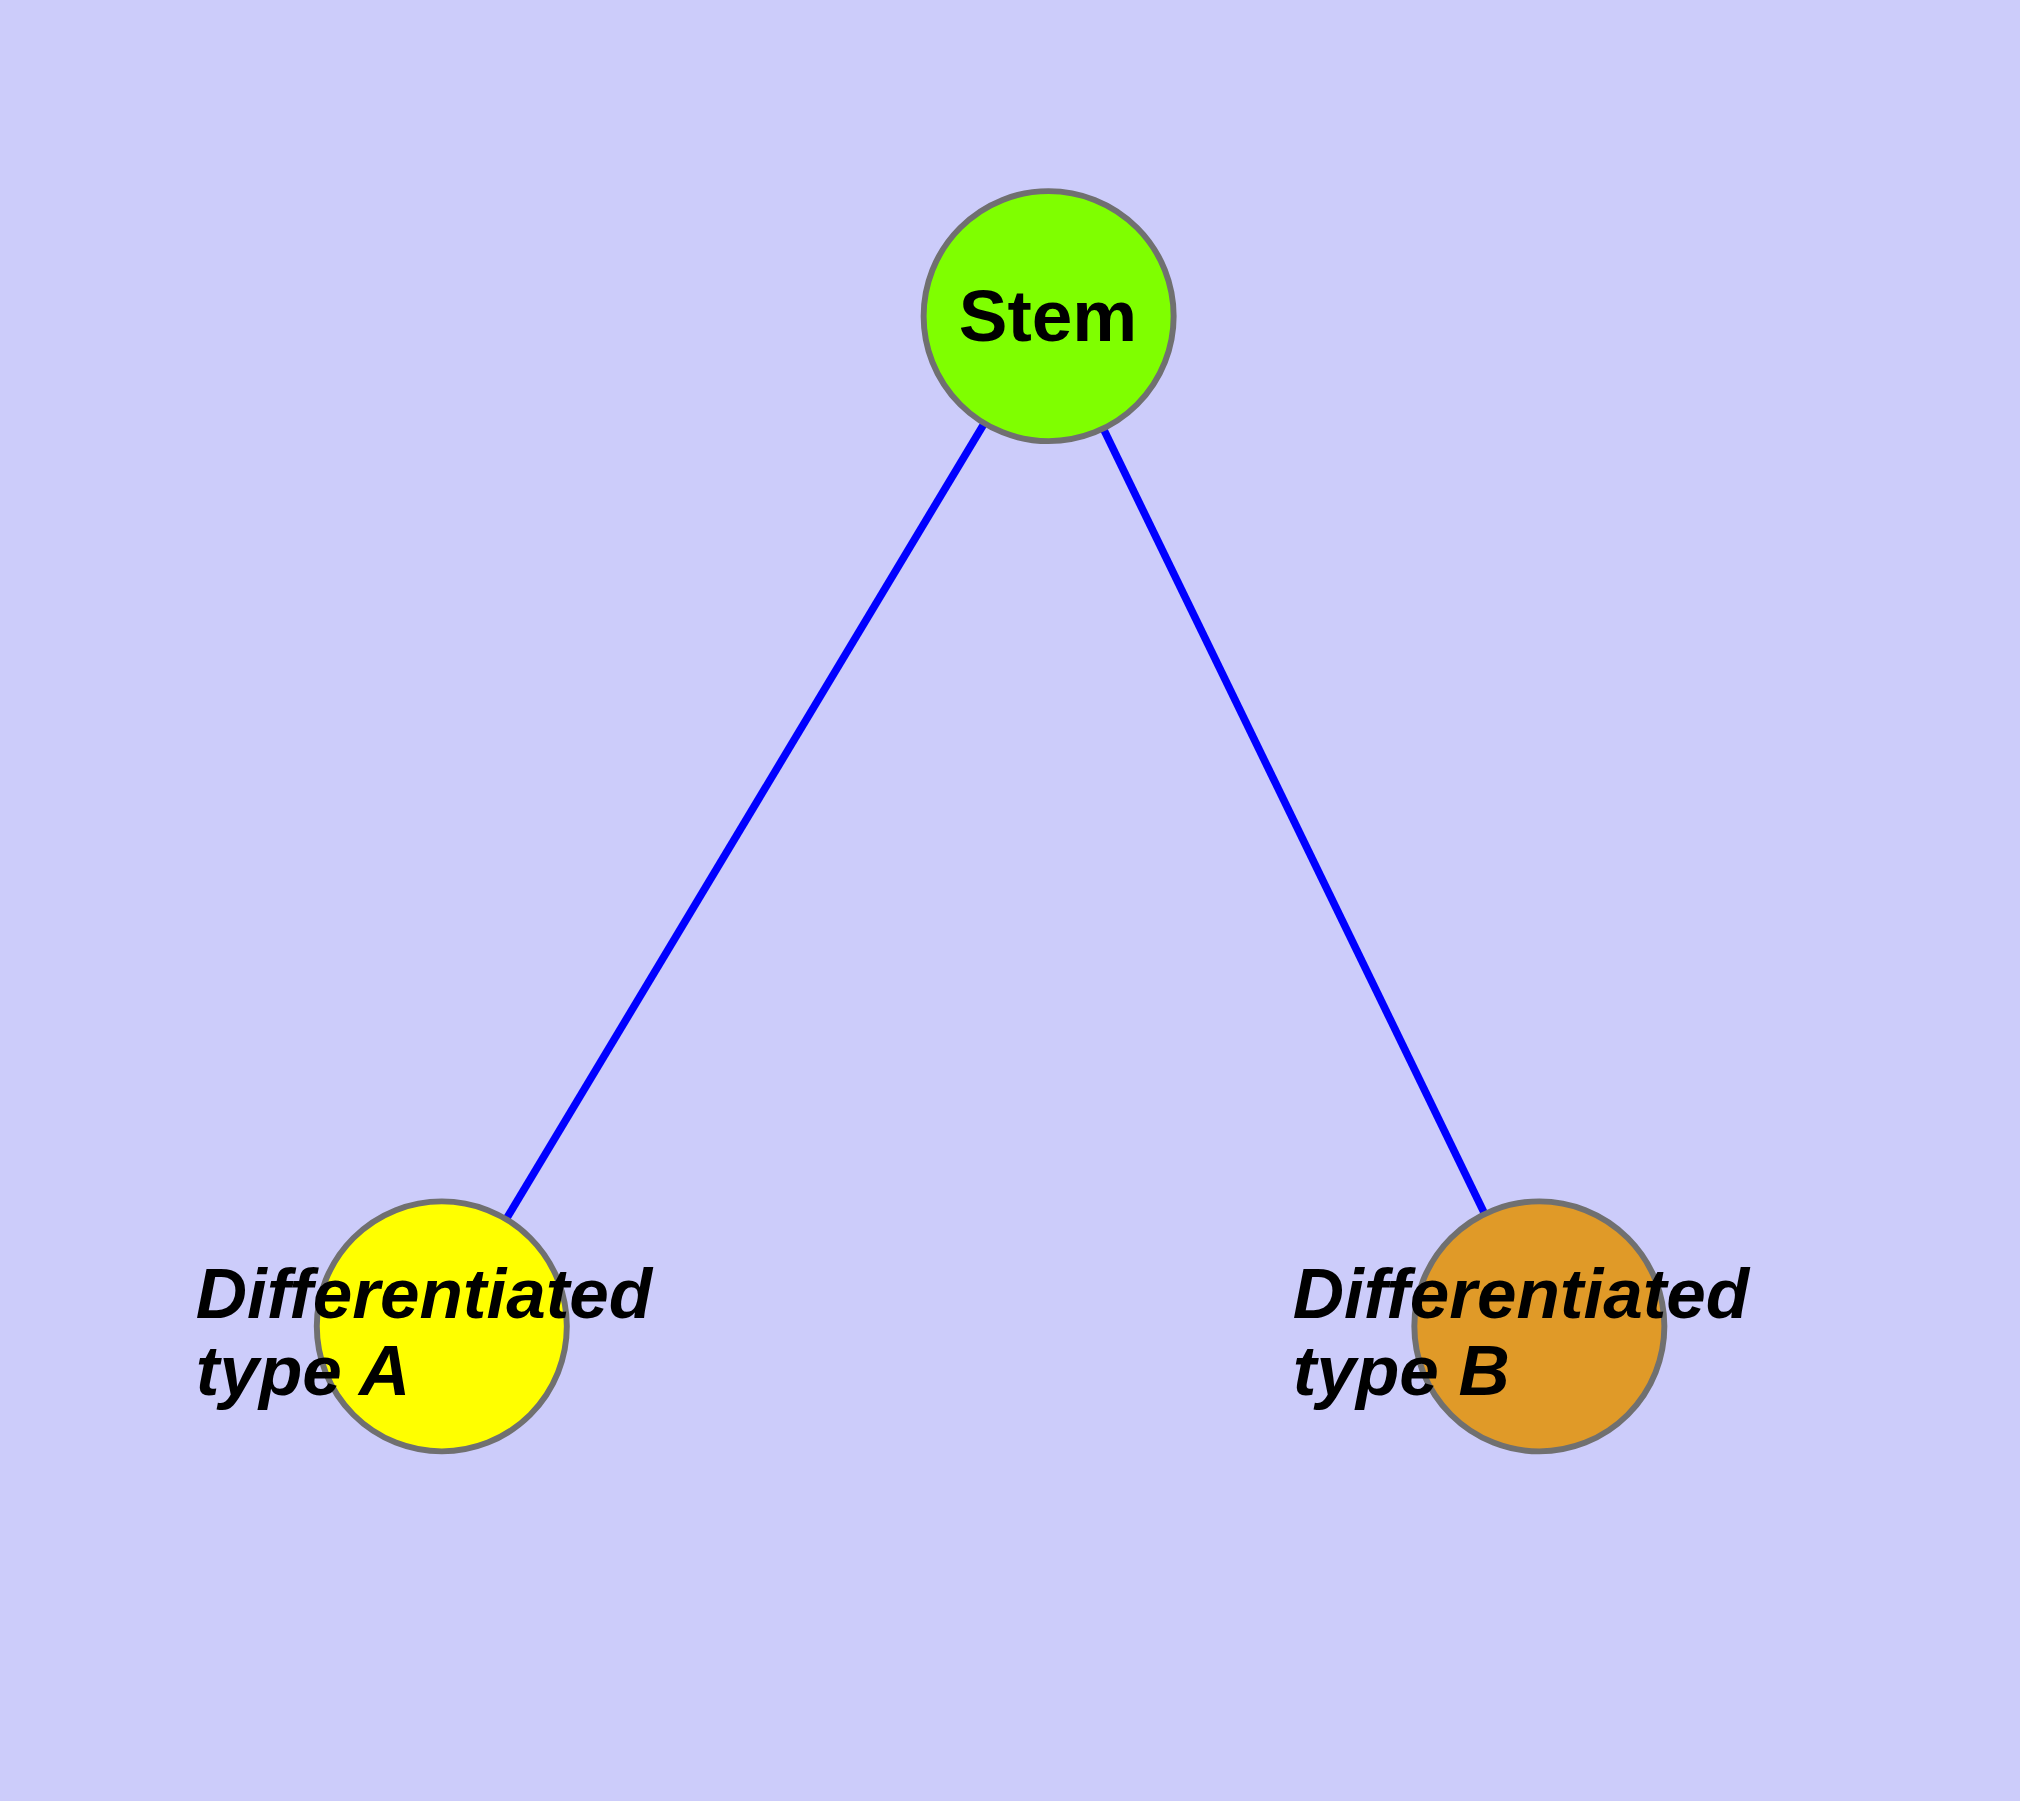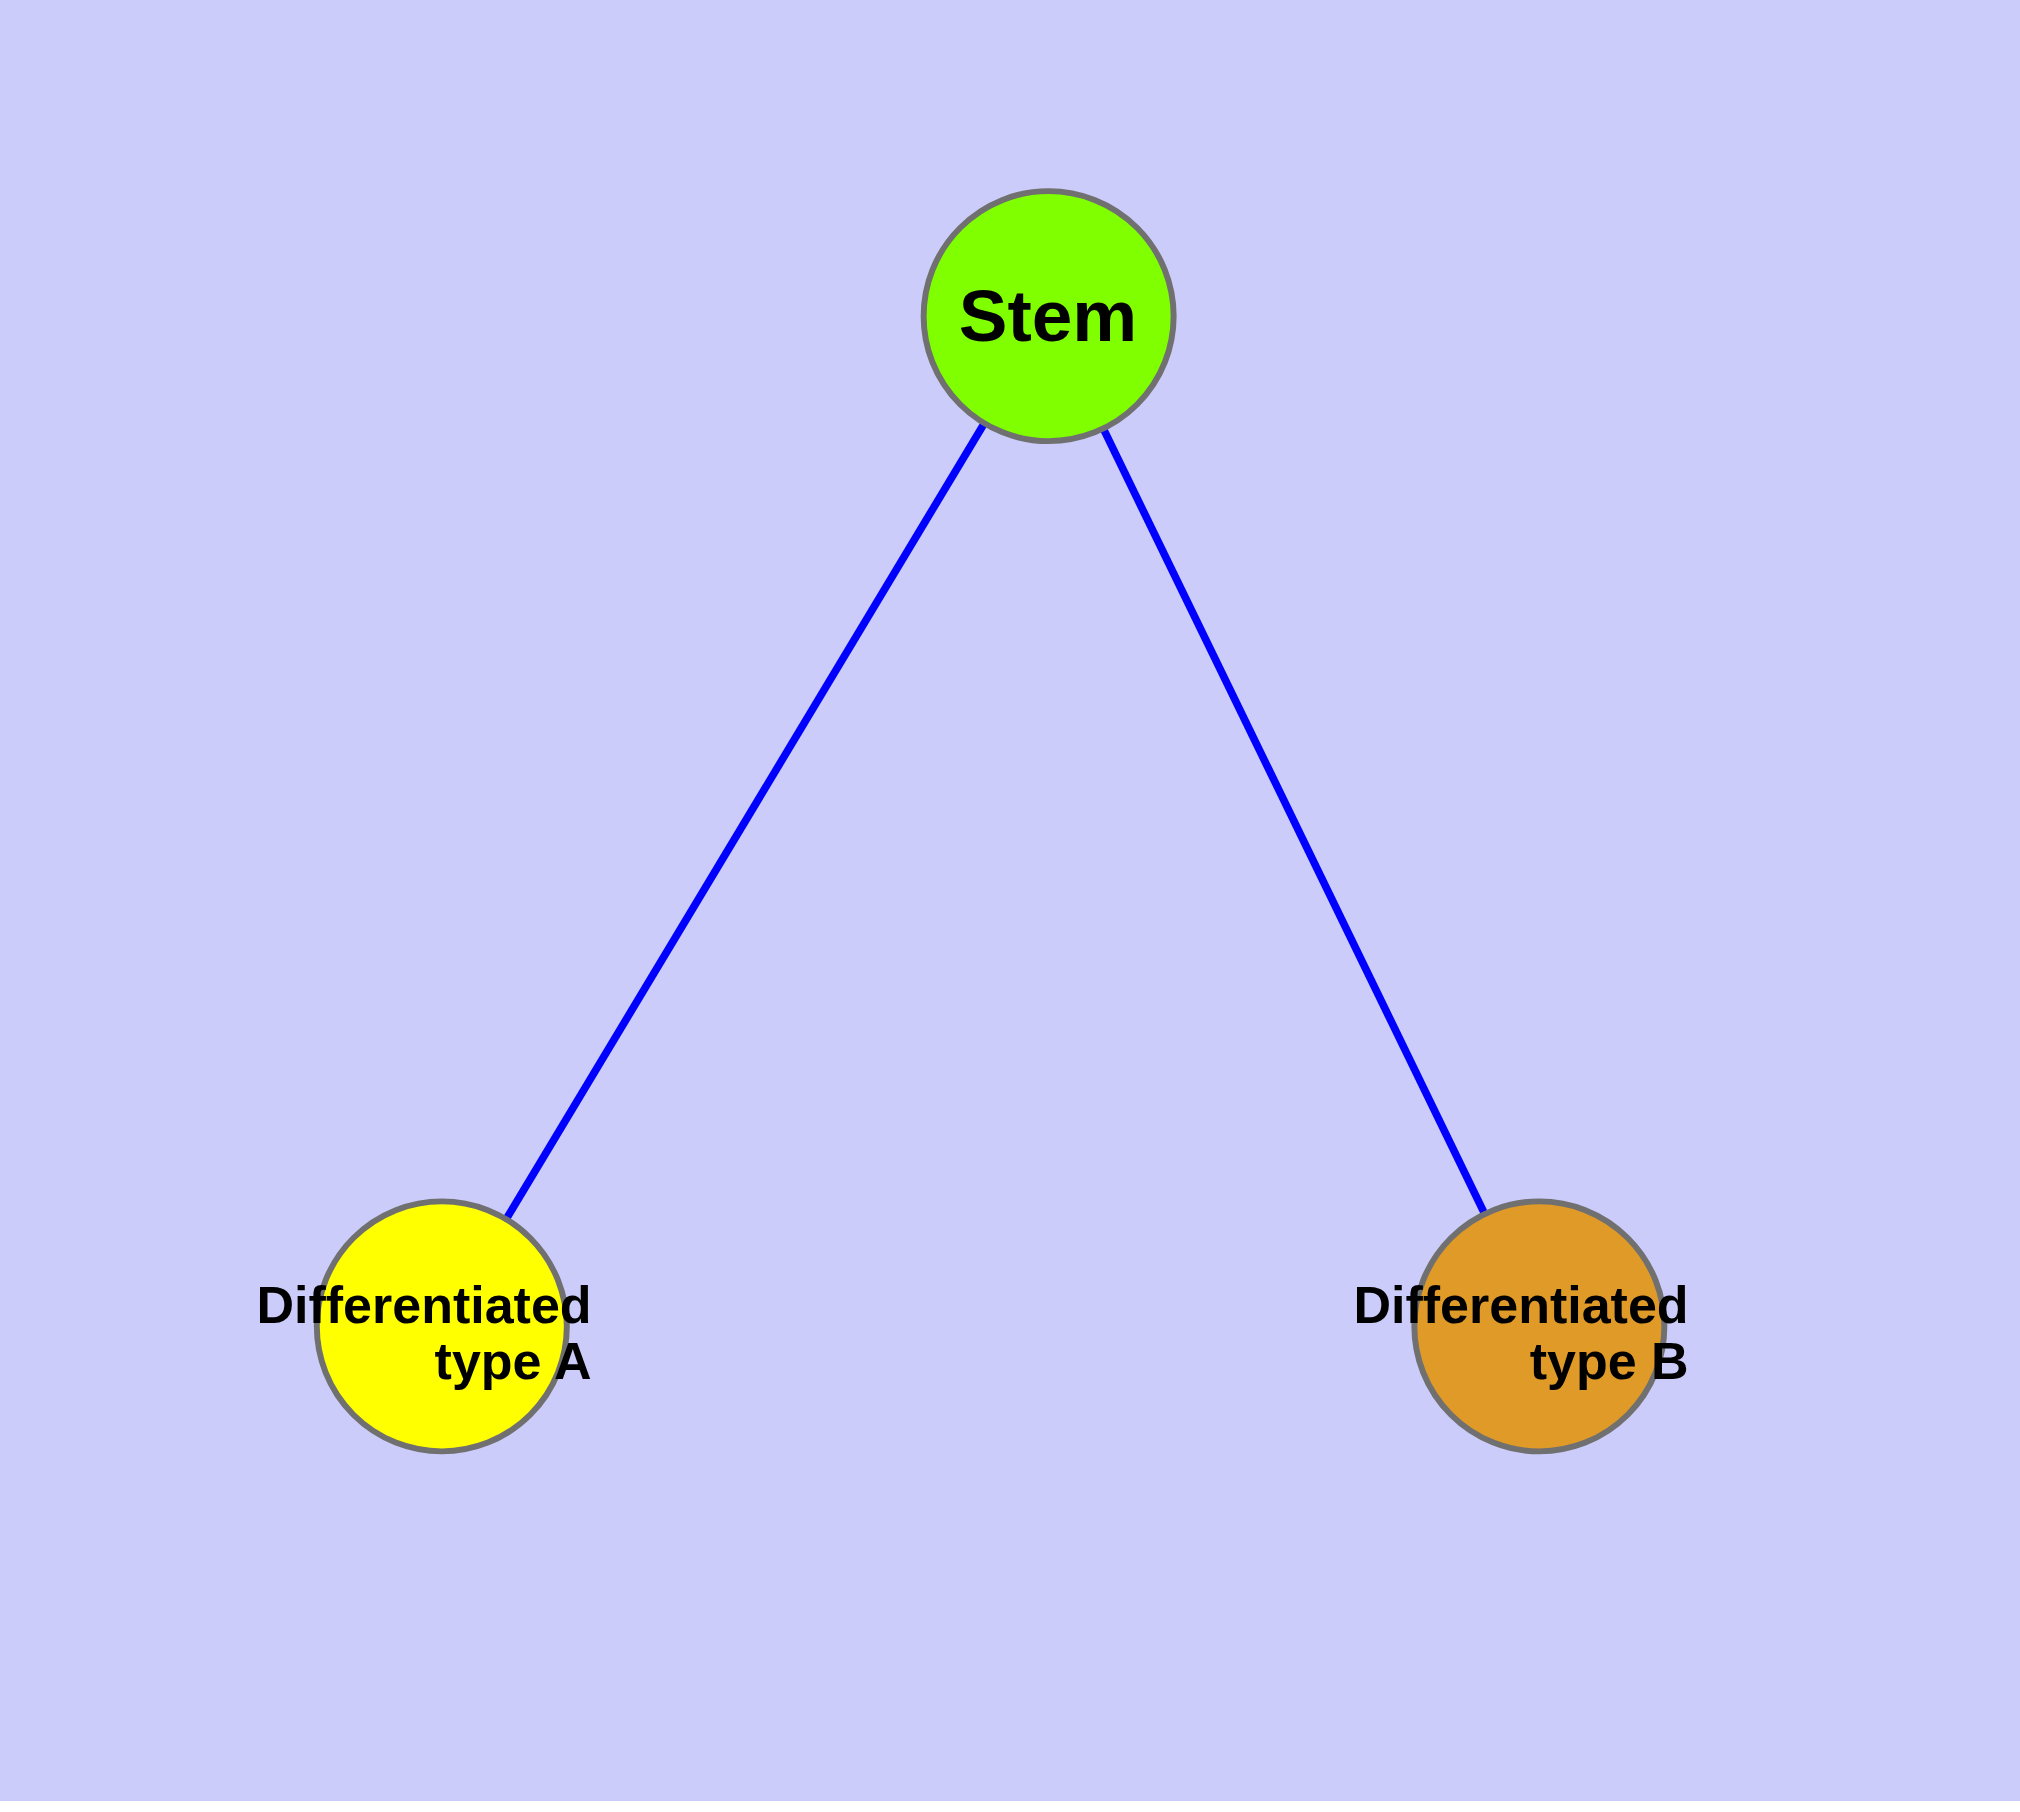--- a/index.html
+++ b/index.html
@@ -26,33 +26,34 @@
   }
   #graph-svg {
     position: absolute;
     left: 0;
     top: 0;
     width: 2021px;
     height: 1812px;
   }
   .node-label {
     position: absolute;
-    text-align: right;
+    text-align: left;
     color: #000000;
     font-weight: bold;
     line-height: 1.08;
     white-space: pre;
     pointer-events: none;
     transform: translate(-50%, -50%);
   }
   .node-label.single {
     font-size: 73px;
   }
   .node-label.double {
-    font-size: 52px;
+    font-size: 71px;
+    font-style: italic;
   }
 </style>
 </head>
 <body>
 
 <div id="canvas">
 
   <div id="plot-background"></div>
 
   <svg id="graph-svg" viewBox="0 0 2384 2138" xmlns="http://www.w3.org/2000/svg">

